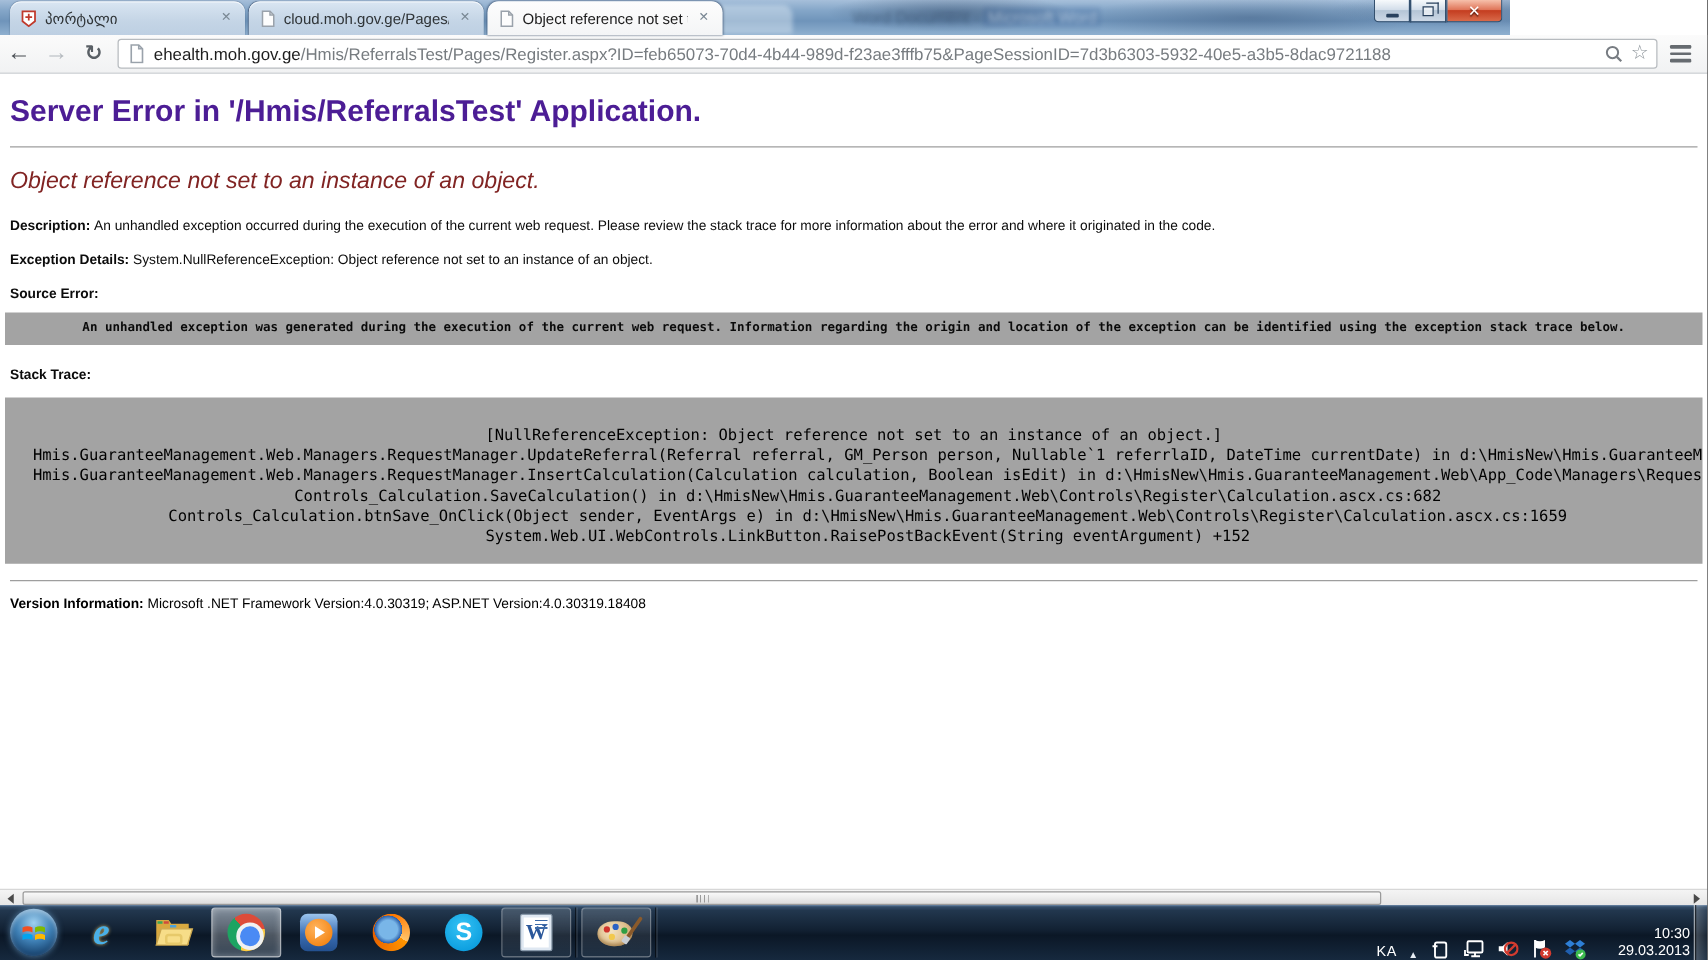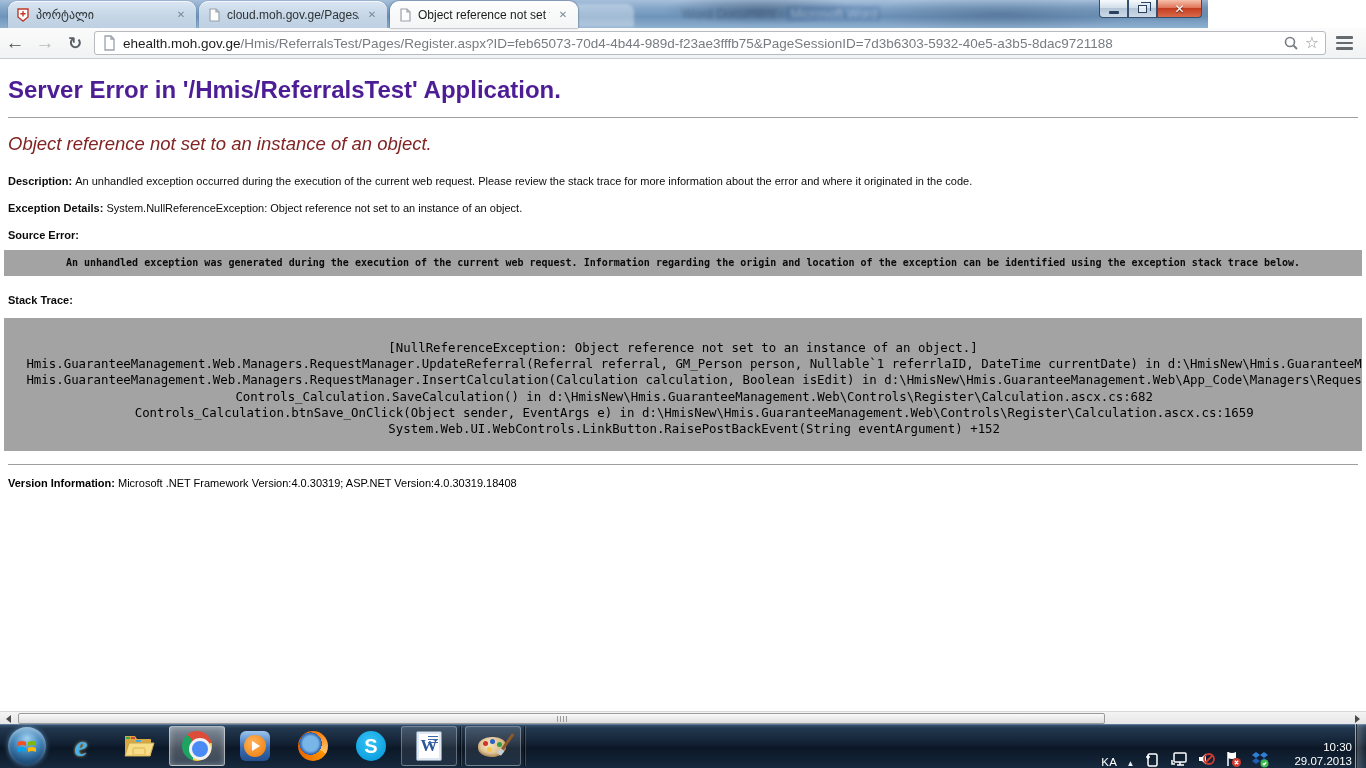--- a/index.html
+++ b/index.html
@@ -377,19 +377,19 @@
           <path d="M13 2 L17 5 L13 8 L9 5 Z" fill="#2e7fd6"></path>
           <path d="M5 8 L9 11 L5 14 L1 11 Z" fill="#1f5fb0"></path>
           <path d="M13 8 L17 11 L13 14 L9 11 Z" fill="#1f5fb0"></path>
           <circle cx="13.5" cy="13.5" r="4" fill="#3dbb4e"></circle>
           <path d="M11.8 13.5 l1.2 1.2 2.2-2.4" fill="none" stroke="#fff" stroke-width="1.3"></path>
         </svg>
     </span>
 
     <div class="clock">
       <div>10:30</div>
-      <div>29.07.2013</div>
+      <div>29.03.2013</div>
     </div>
   </div>
 
   <div class="showdesk"></div>
 
 </div>
 
 </body></html>

